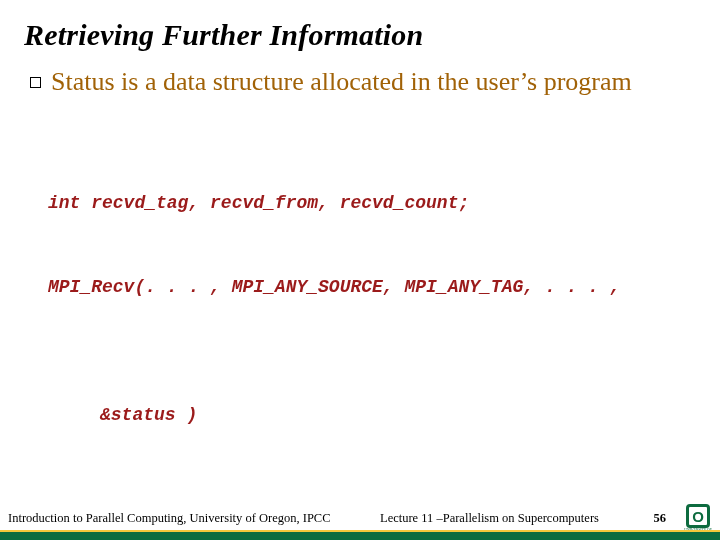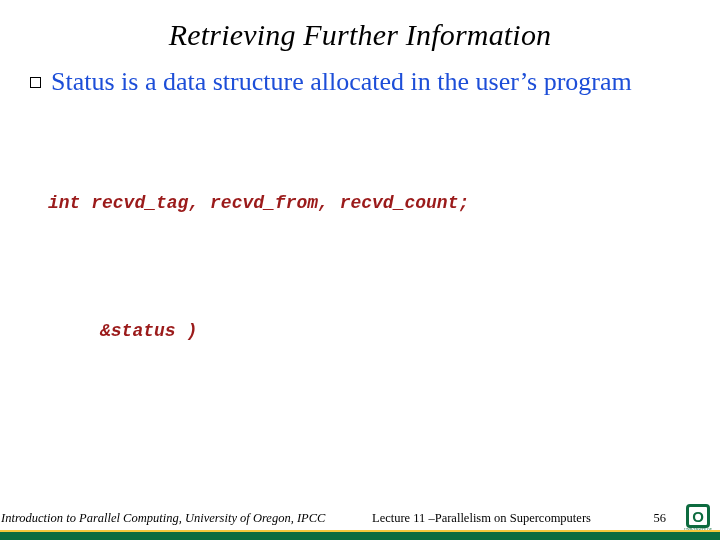--- a/index.html
+++ b/index.html
@@ -12,36 +12,35 @@
     overflow: hidden;
   }
   .slide {
     width: 100%;
     height: 100%;
     padding: 18px 24px 0 24px;
     position: relative;
   }
   .title {
     font-style: italic;
-    font-weight: normal;
+    font-weight: bold;
     font-size: 30px;
     color: #000;
     margin-bottom: 14px;
     letter-spacing: 0.2px;
-    text-align: center;
   }
   .bullets {
     margin-left: 6px;
     margin-bottom: 36px;
   }
   .bullet {
     display: flex;
     align-items: flex-start;
     font-size: 26px;
-    color: #1d4ed8;
+    color: #a16207;
     line-height: 1.25;
     margin-bottom: 2px;
   }
   .bullet .sq {
     width: 11px;
     height: 11px;
     border: 1.5px solid #000;
     flex: 0 0 auto;
     margin-top: 11px;
     margin-right: 10px;
@@ -85,23 +84,23 @@
     height: 2px;
     background: #f5c63b;
   }
   .footer-left, .footer-center, .footer-right {
     position: absolute;
     bottom: 14px;
     font-family: "Times New Roman", Times, serif;
     font-size: 12.5px;
     color: #000;
   }
-  .footer-left { left: 1px; font-style: italic; }
-  .footer-center { left: 372px; text-align: center; }
-  .footer-right { right: 54px; text-align: right; }
+  .footer-left { left: 8px; }
+  .footer-center { left: 380px; text-align: center; }
+  .footer-right { right: 54px; text-align: right; font-weight: bold; }
   .logo {
     position: absolute;
     right: 6px;
     bottom: 6px;
     width: 32px;
     height: 30px;
   }
   .logo .o {
     width: 24px;
     height: 24px;
@@ -135,20 +134,21 @@
 
   <div class="bullets">
     <div class="bullet">
       <span class="sq"></span>
       <span class="txt">Status is a data structure allocated in the user’s program</span>
     </div>
   </div>
 
   <div class="code">
     <span class="line">int recvd_tag, recvd_from, recvd_count;</span>
+    <span class="line">MPI_Recv(. . . , MPI_ANY_SOURCE, MPI_ANY_TAG, . . . ,</span>
     <span class="line indent">&amp;status )</span>
     
     
     
   </div>
 
   <div class="footer">
     <div class="footer-left">Introduction to Parallel Computing, University of Oregon, IPCC</div>
     <div class="footer-center">Lecture 11 –Parallelism on Supercomputers</div>
     <div class="footer-right">56</div>

